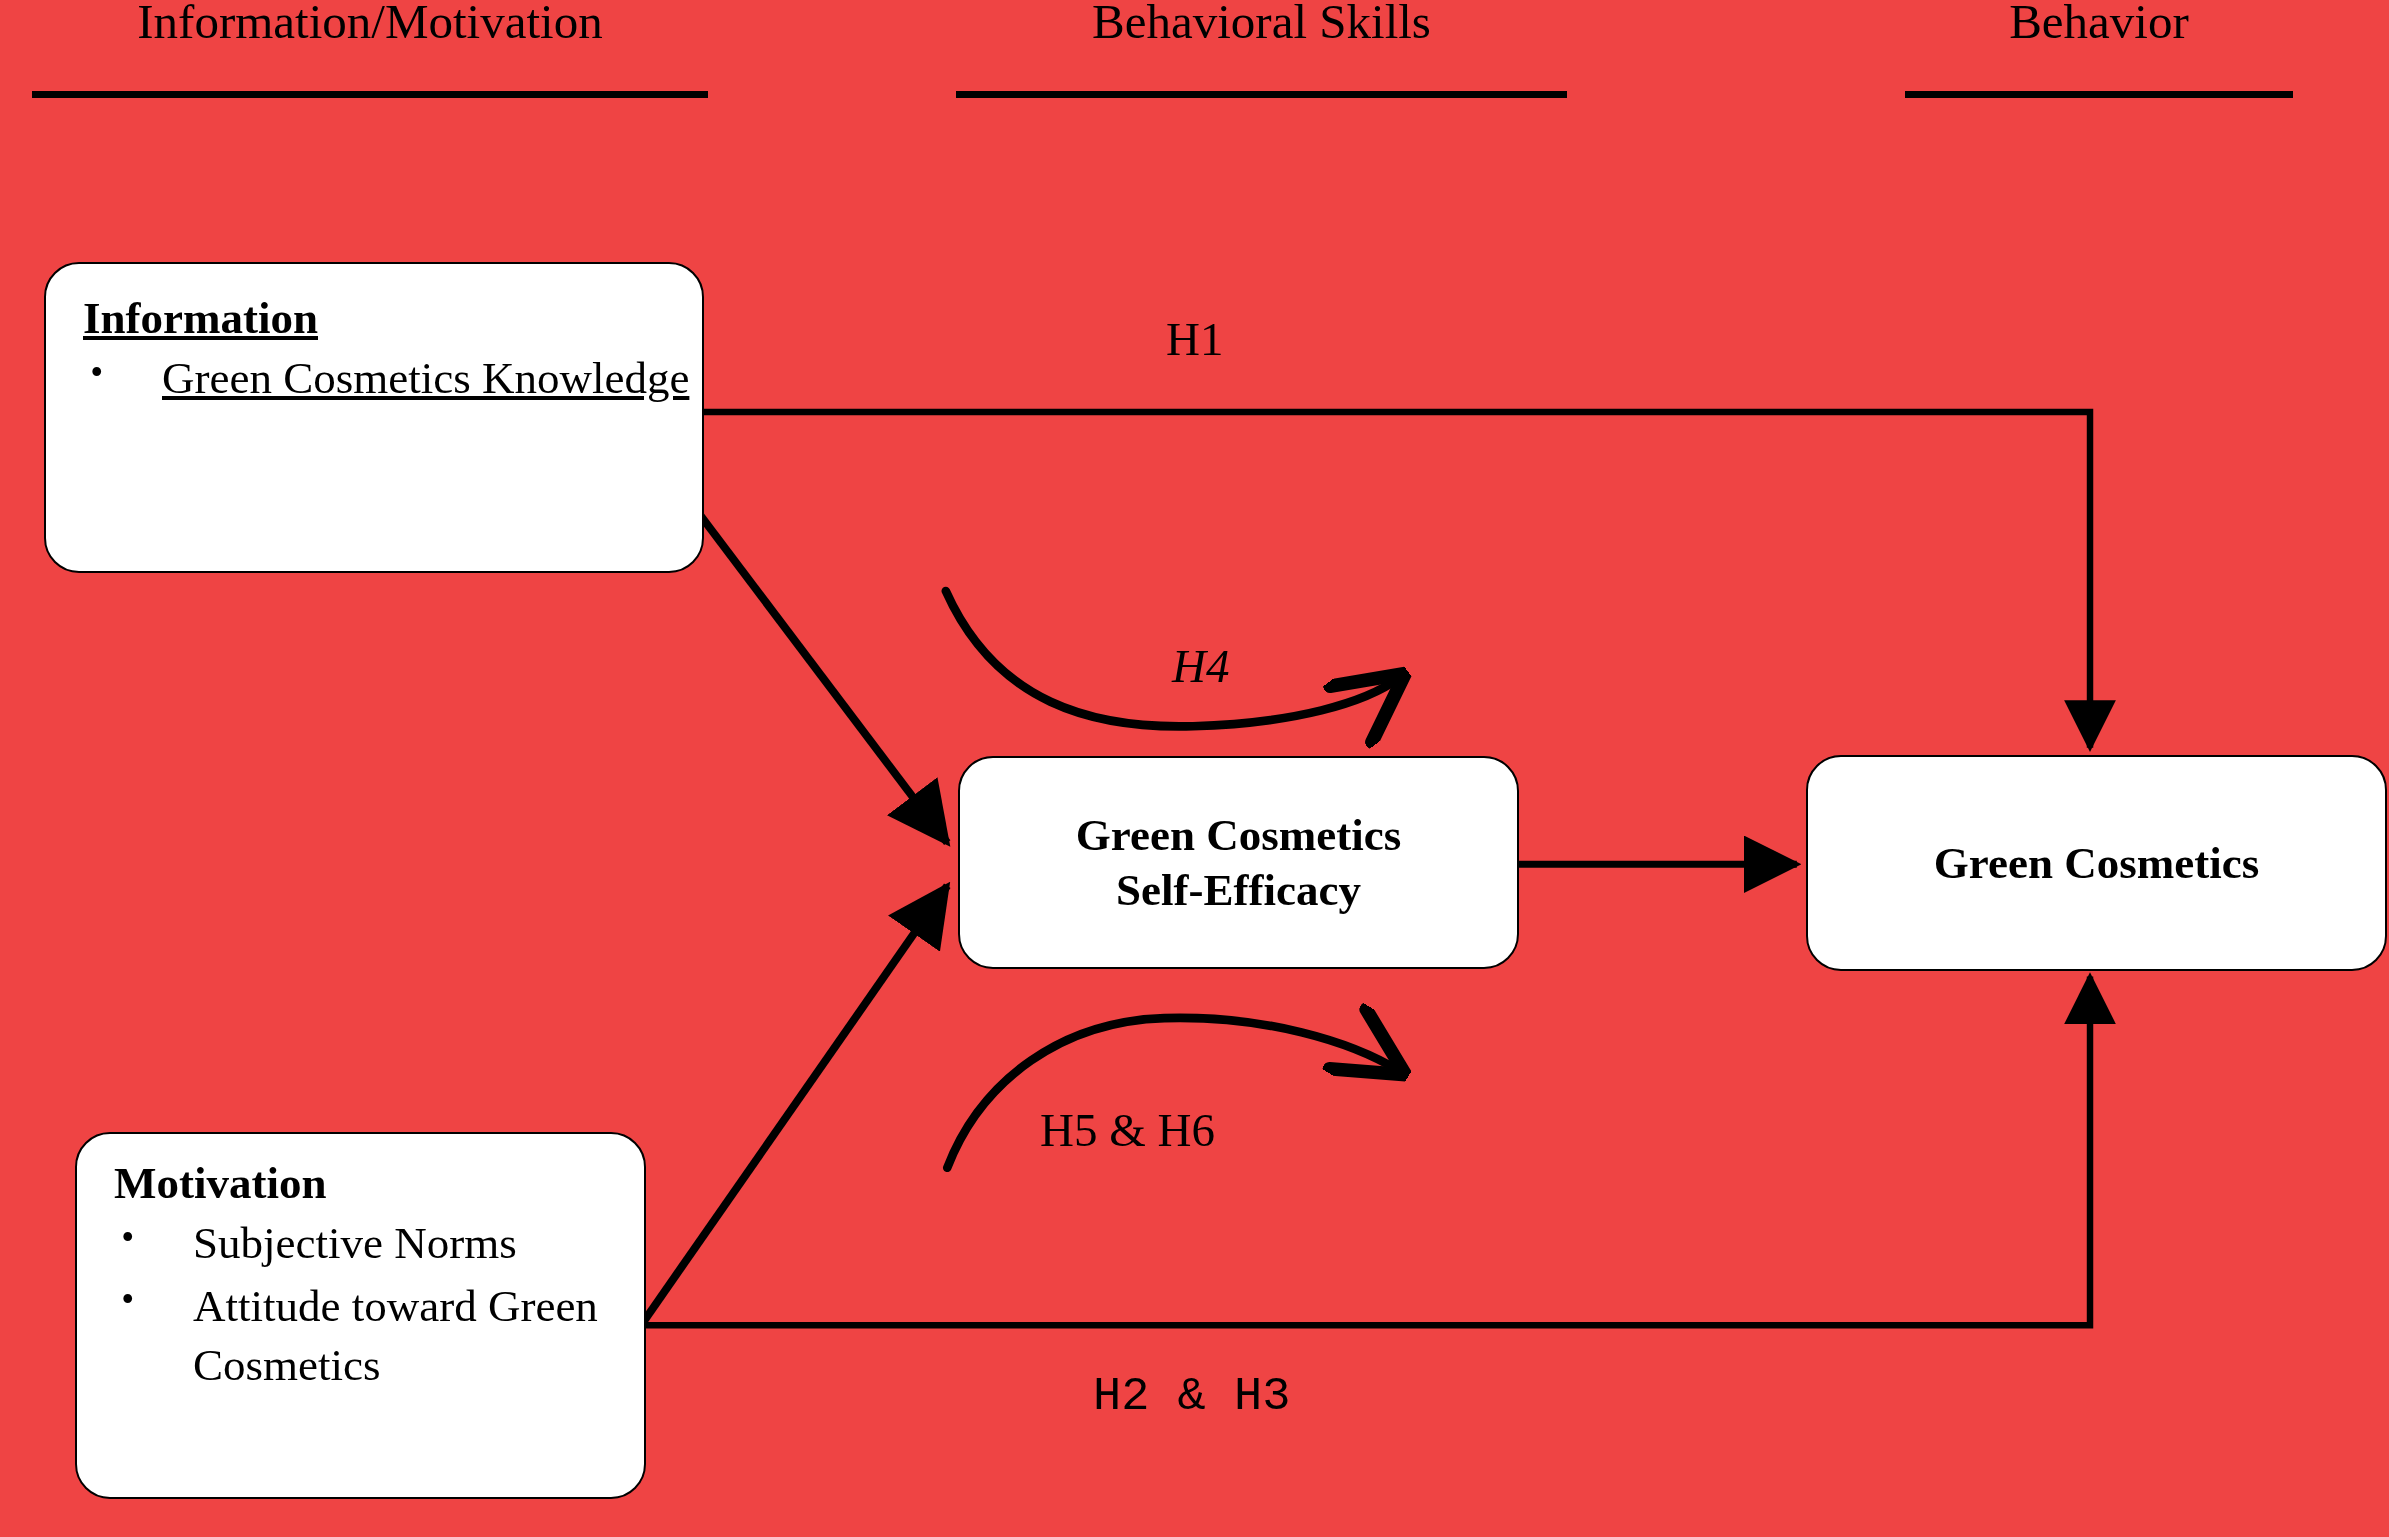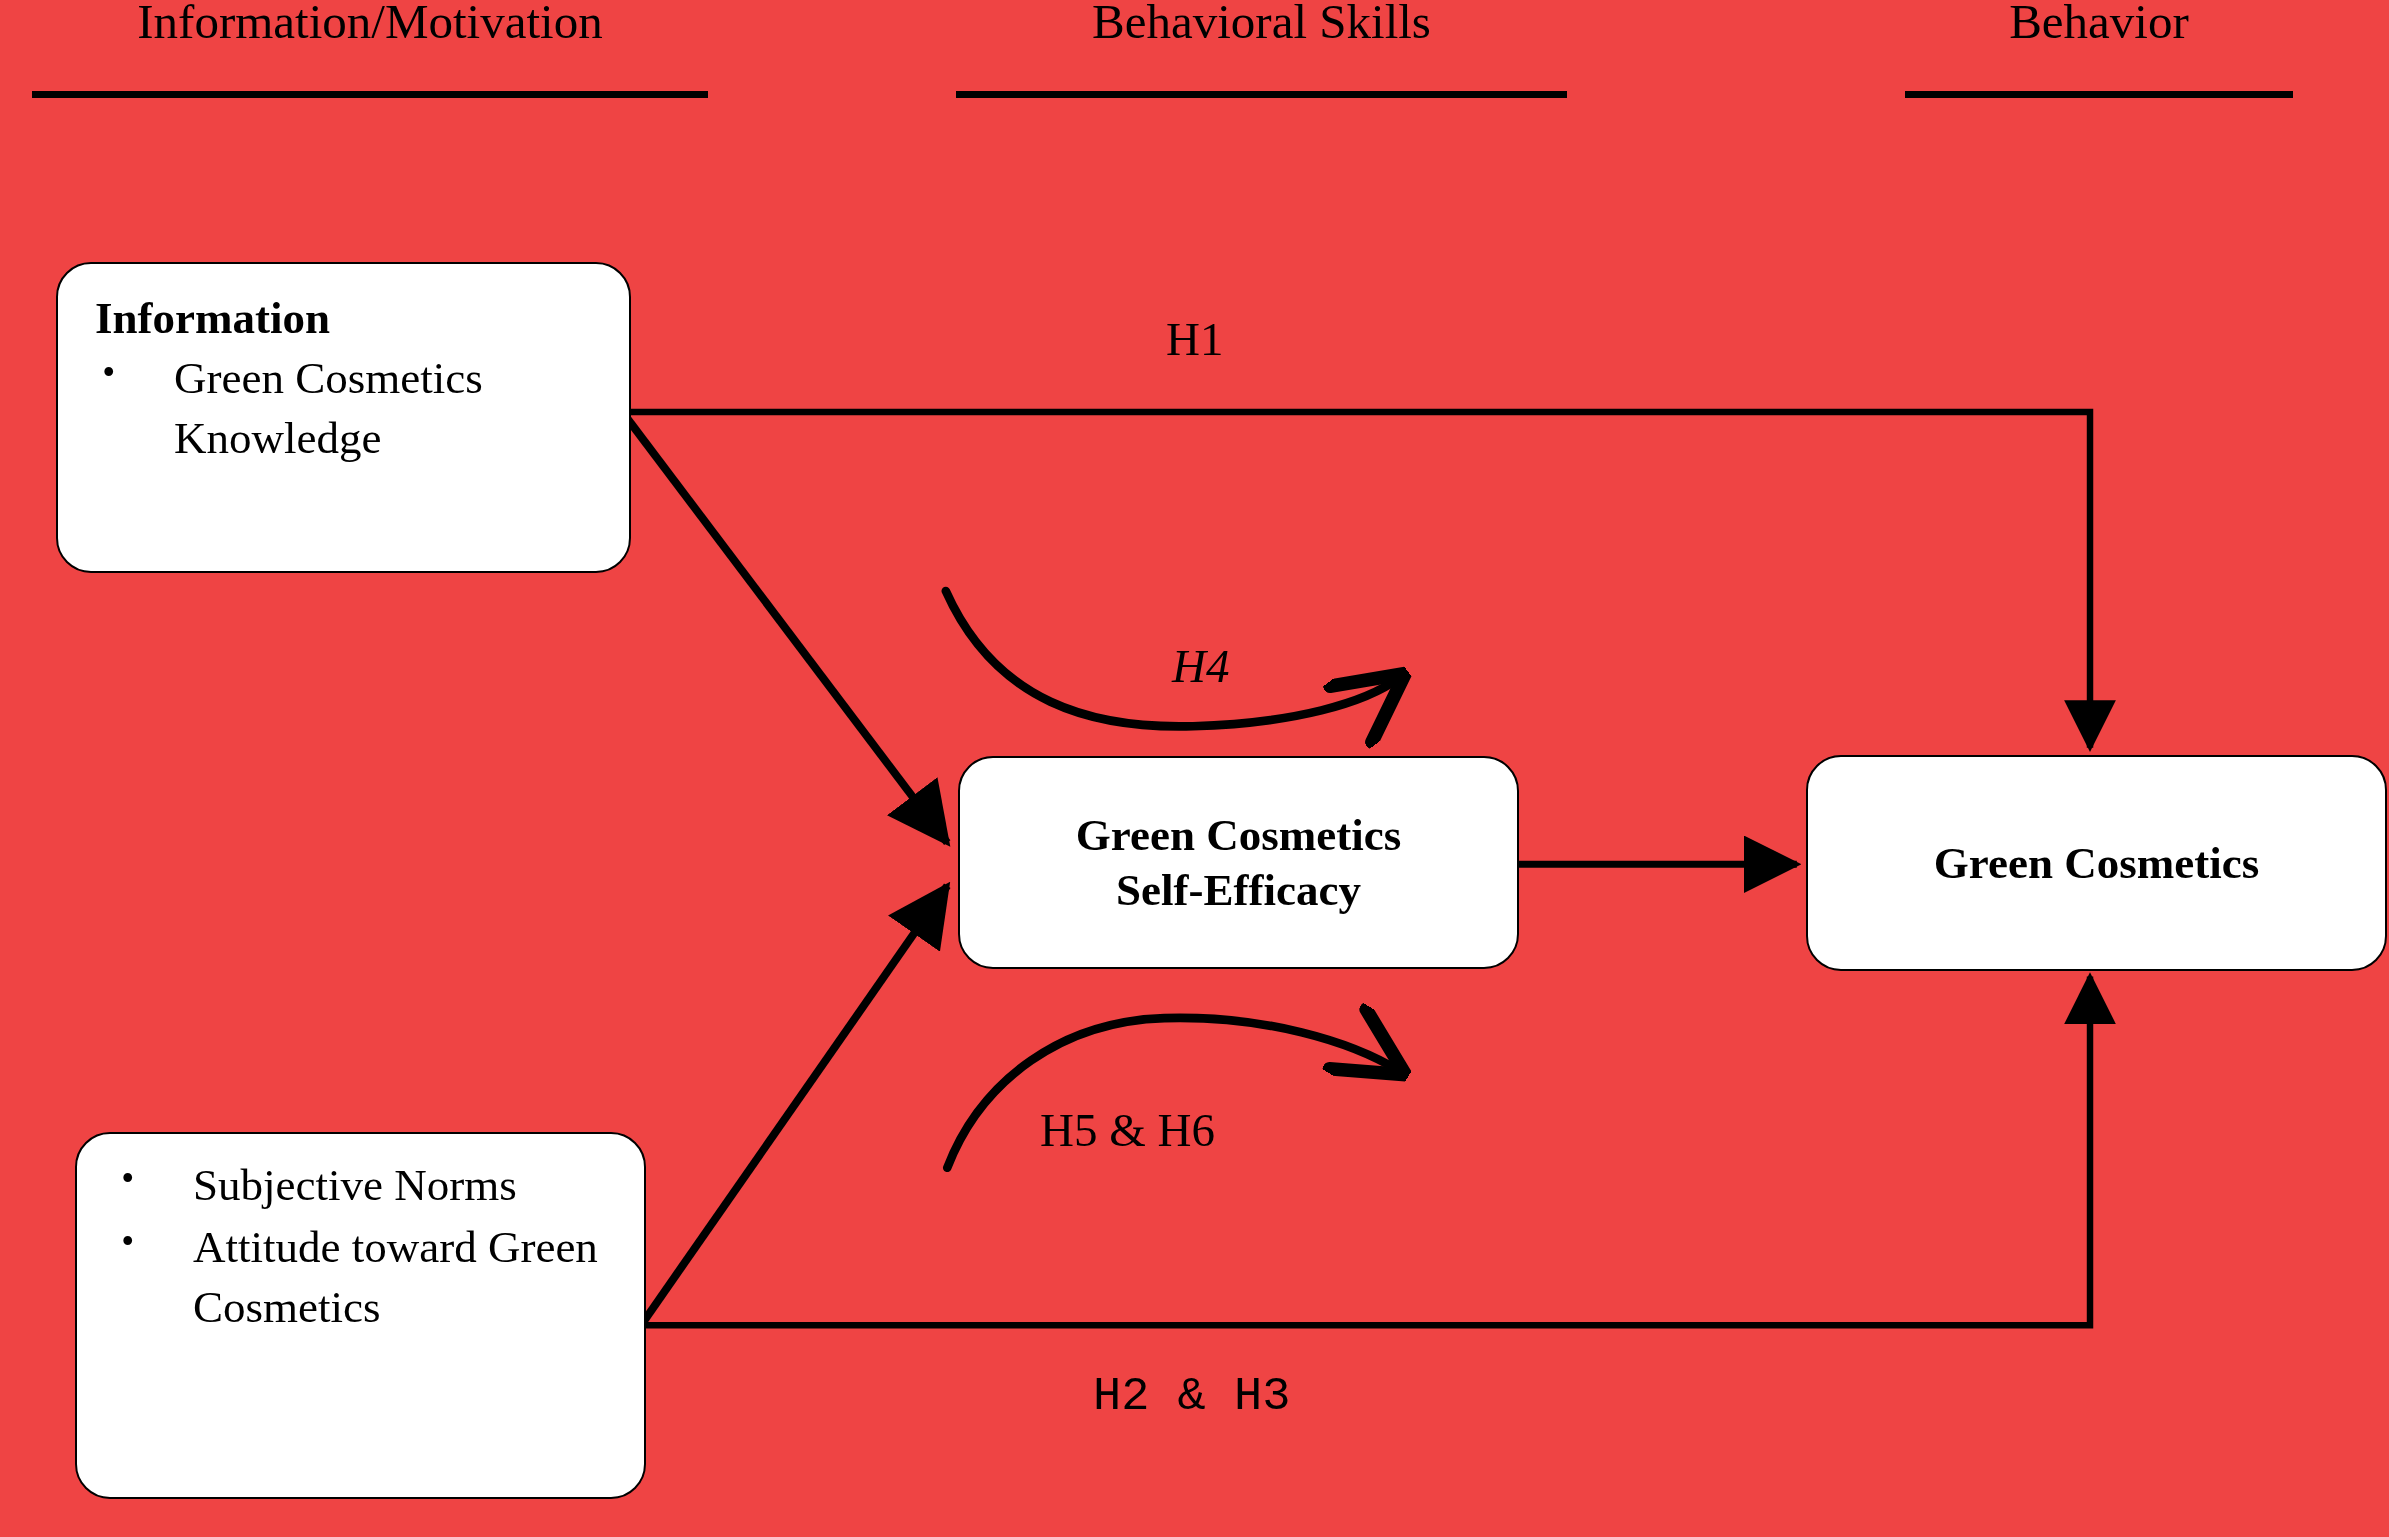--- a/index.html
+++ b/index.html
@@ -139,31 +139,32 @@
 
     <path d="M 892 1843 L 2908 1843 L 2908 1358" fill="none" stroke="#000000" stroke-width="9" stroke-linejoin="miter" marker-end="url(#arrow-solid)"></path>
 
     <path d="M 2112 1202 L 2500 1202" fill="none" stroke="#000000" stroke-width="10" marker-end="url(#arrow-solid)"></path>
 
     <path d="M 1316 822 C 1386 978 1520 1014 1660 1010 C 1800 1006 1900 978 1948 942" fill="none" stroke="#000000" stroke-width="12" stroke-linecap="round" marker-end="url(#arrow-open)"></path>
 
     <path d="M 1318 1624 C 1366 1500 1480 1420 1620 1416 C 1760 1412 1880 1448 1948 1490" fill="none" stroke="#000000" stroke-width="12" stroke-linecap="round" marker-end="url(#arrow-open)"></path>
   </svg>
 
-  <div class="node-box" style="left:56px; top:262px; width:575px; height:311px;">
+  <div class="node-box" style="left:44px; top:262px; width:660px; height:311px;text-decoration:underline;">
     <div style="padding-top:27px;">
       <div class="node-heading">Information</div>
       <ul class="bullet-list">
         <li class="bullet-item">Green Cosmetics Knowledge</li>
       </ul>
     </div>
   </div>
 
   <div class="node-box" style="left:75px; top:1132px; width:571px; height:367px;">
     <div style="padding-top:21.6px;">
+      <div class="node-heading">Motivation</div>
       <ul class="bullet-list">
         <li class="bullet-item">Subjective Norms</li>
         <li class="bullet-item">Attitude toward Green Cosmetics</li>
       </ul>
     </div>
   </div>
 
   <div class="node-box centered" style="left:958px; top:756px; width:561px; height:213px;">
     <div class="node-title-bold">Green Cosmetics</div>
     <div class="node-title-bold">Self-Efficacy</div>

